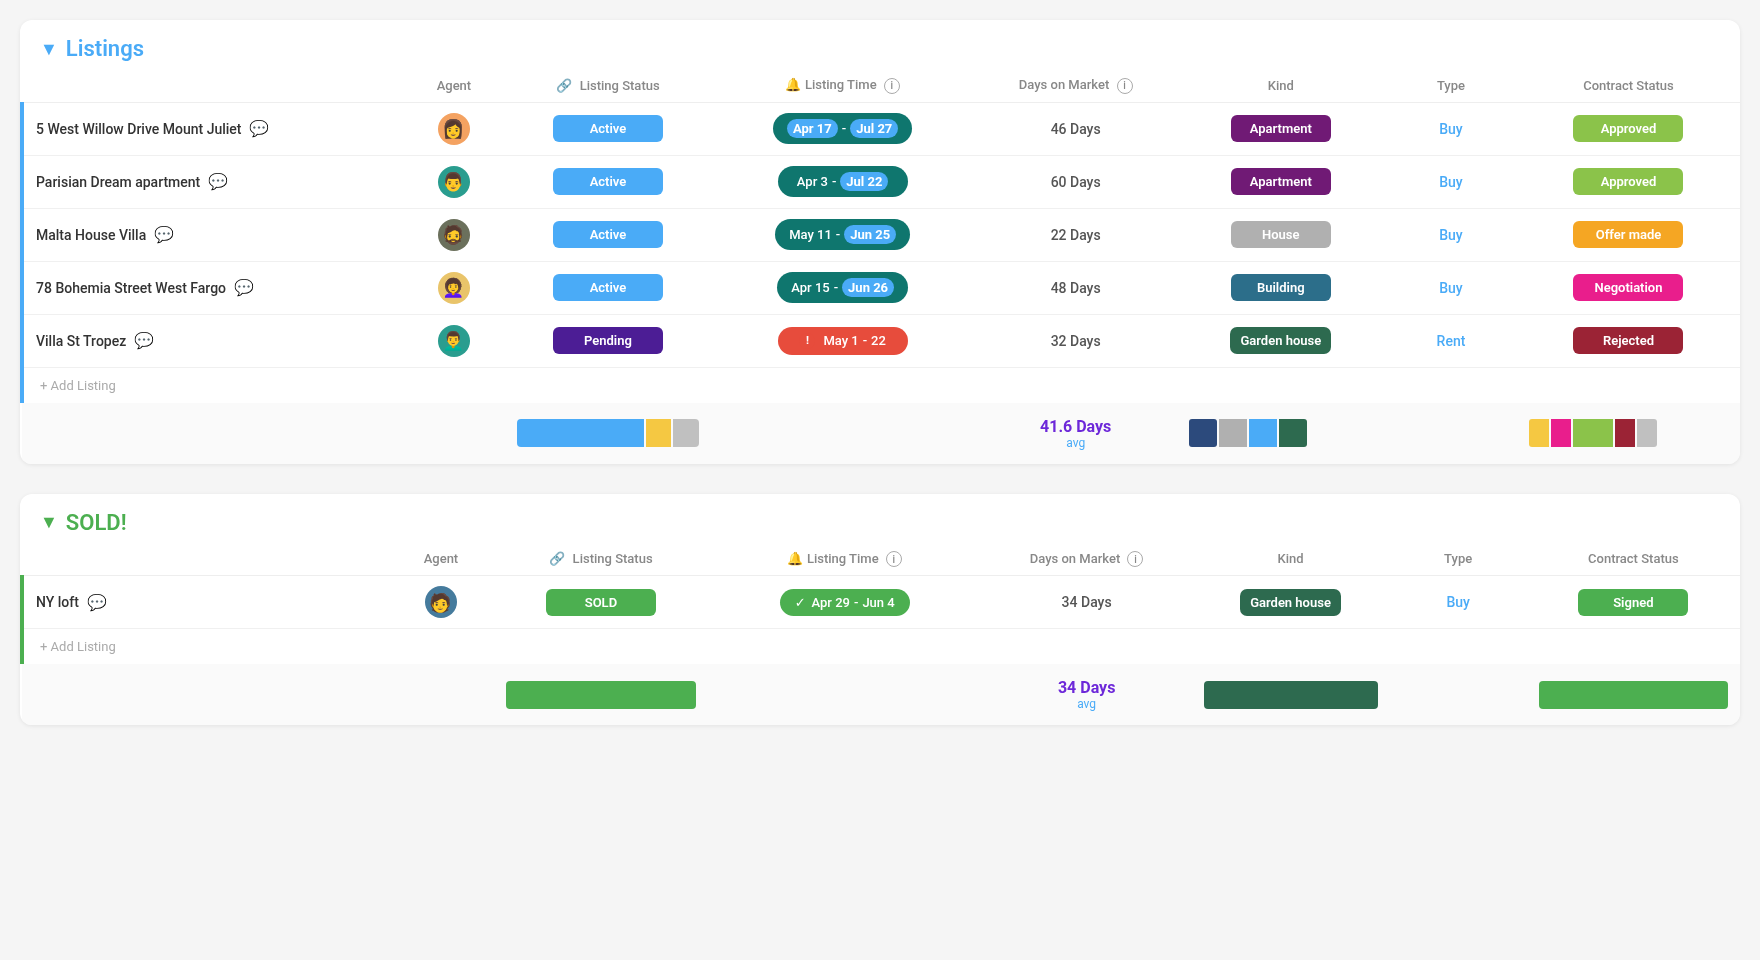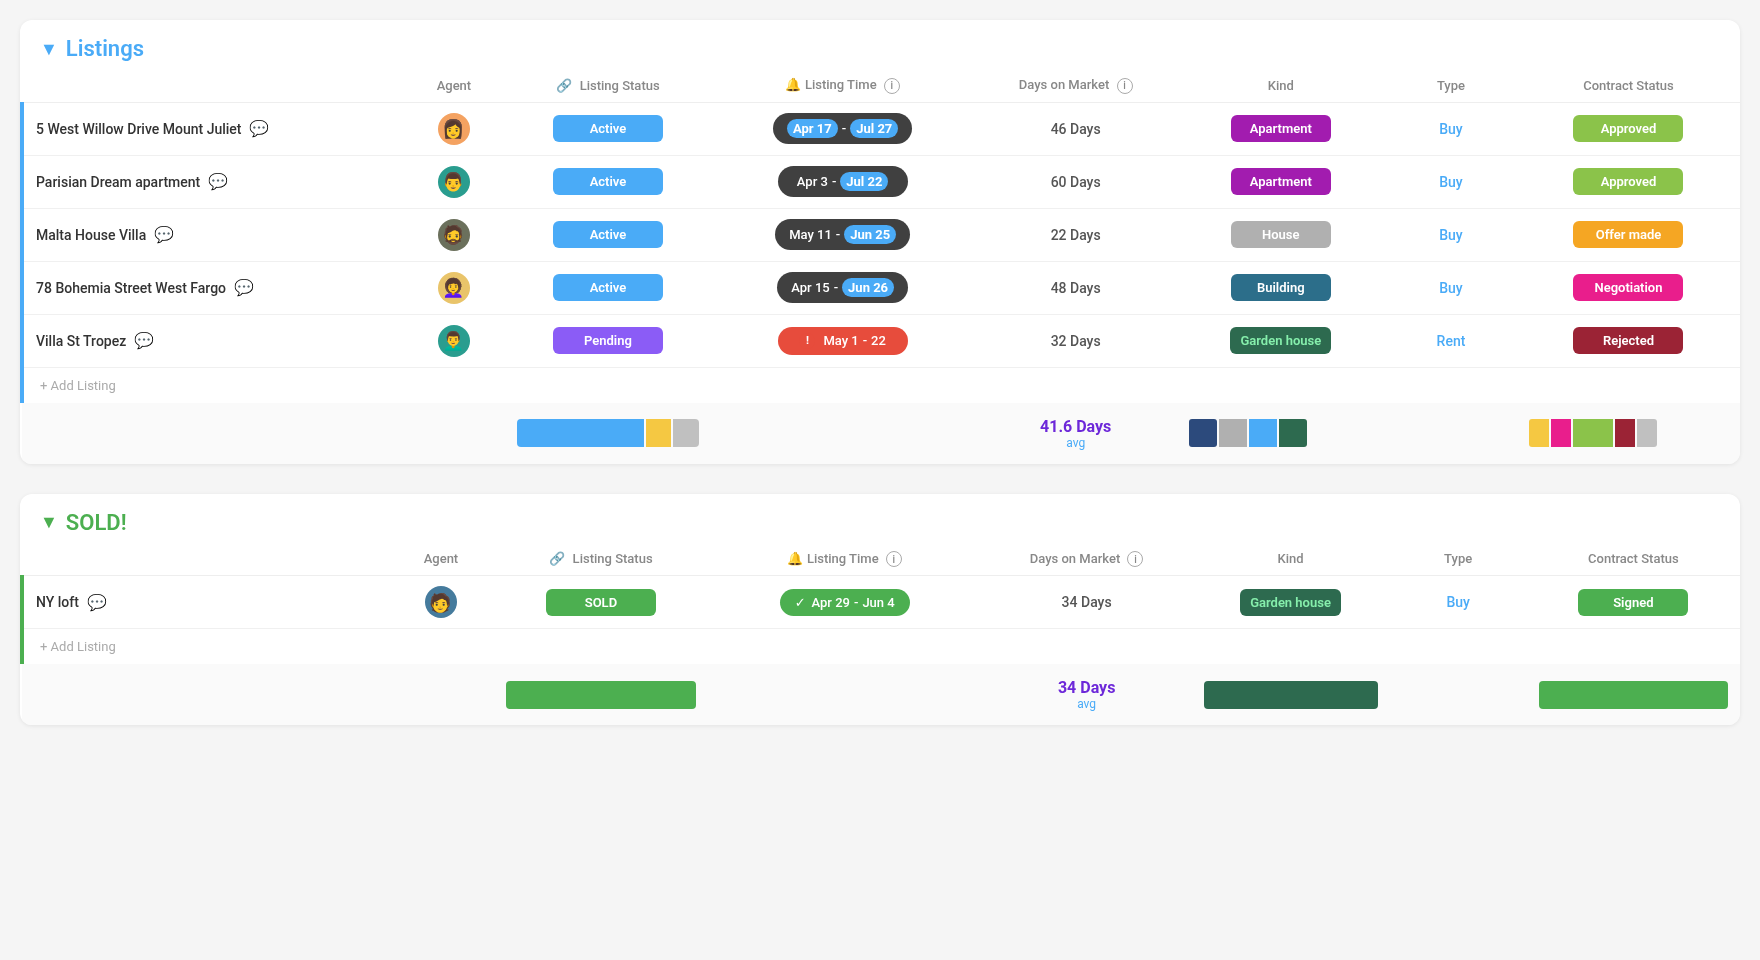--- a/index.html
+++ b/index.html
@@ -93,34 +93,34 @@
       align-items: center;
       justify-content: center;
       border-radius: 6px;
       padding: 6px 10px;
       font-size: 13px;
       font-weight: 600;
       min-width: 110px;
       text-align: center;
     }
     .status-active { background: #4aabf7; color: #fff; }
-    .status-pending { background: #8b5cf6; color: #fff; }
+    .status-pending { background: #4c1d95; color: #fff; }
     .status-sold { background: #4caf50; color: #fff; }
     .time-badge {
       display: inline-flex;
       align-items: center;
       justify-content: center;
       border-radius: 20px;
       padding: 6px 14px;
       font-size: 13px;
       font-weight: 500;
       min-width: 130px;
       gap: 4px;
     }
-    .time-dark { background: #404040; color: #fff; }
+    .time-dark { background: #0f766e; color: #fff; }
     .time-red { background: #e74c3c; color: #fff; }
     .time-green { background: #4caf50; color: #fff; }
     .time-highlight {
       background: #4aabf7;
       border-radius: 10px;
       padding: 2px 6px;
       color: #fff;
       font-weight: 700;
     }
     .days-cell { text-align: center; color: #555; font-weight: 500; }
@@ -140,24 +140,24 @@
       display: inline-flex;
       align-items: center;
       justify-content: center;
       border-radius: 6px;
       padding: 6px 10px;
       font-size: 13px;
       font-weight: 600;
       min-width: 100px;
       text-align: center;
     }
-    .kind-apartment { background: #a21caf; color: #fff; }
+    .kind-apartment { background: #701a75; color: #fff; }
     .kind-house { background: #b0b0b0; color: #fff; }
     .kind-building { background: #2c6e8a; color: #fff; }
-    .kind-garden { background: #2d6a4f; color: #86efac; }
+    .kind-garden { background: #2d6a4f; color: #ffffff; border-radius: 7px; }
     .type-cell { color: #4aabf7; font-weight: 500; text-align: center; }
     .contract-badge {
       display: inline-flex;
       align-items: center;
       justify-content: center;
       border-radius: 6px;
       padding: 6px 14px;
       font-size: 13px;
       font-weight: 600;
       min-width: 110px;

